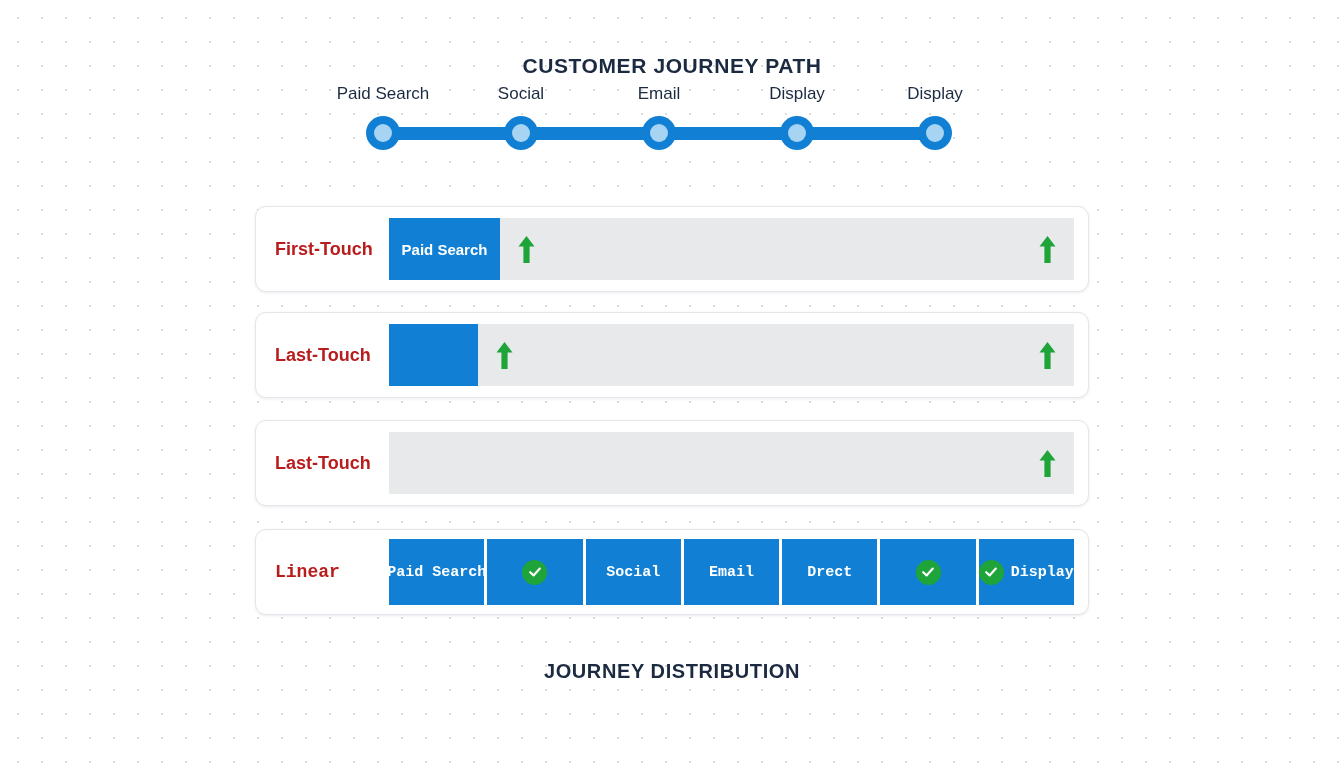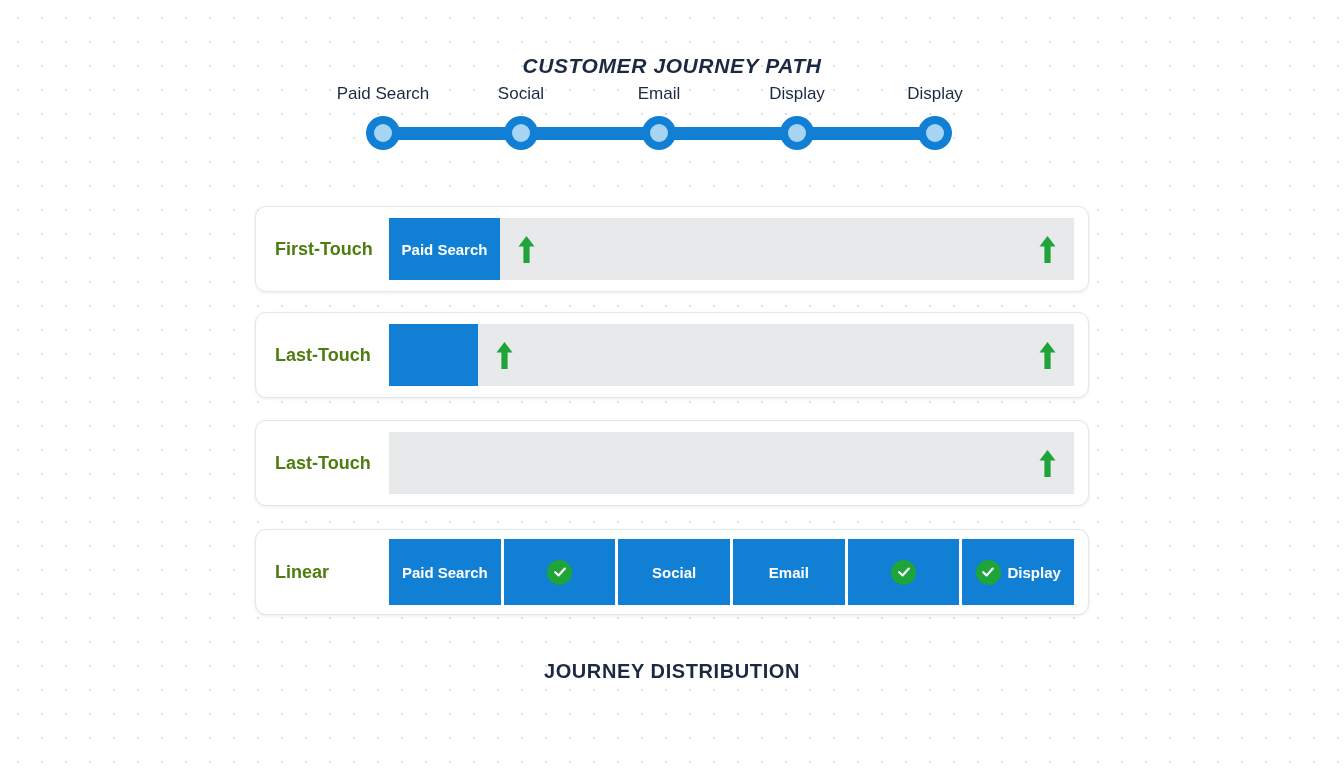--- a/index.html
+++ b/index.html
@@ -22,21 +22,21 @@
   
   .section-title {
     position: absolute;
     left: 0;
     width: 1344px;
     text-align: center;
     font-weight: bold;
     color: #1b2a41;
     letter-spacing: 0.6px;
   }
-  #journey-title { top: 54px; font-size: 21px; font-style: italic; }
+  #journey-title { top: 54px; font-size: 21px; }
   #credit-title  { top: 660px; font-size: 20px; }
 
   
   #journey-path {
     position: absolute;
     left: 340px;
     top: 84px;
     width: 680px;
     height: 70px;
   }
@@ -90,21 +90,21 @@
     box-sizing: border-box;
     display: flex;
     align-items: center;
   }
   .model-label {
     width: 133px;
     padding-left: 19px;
     box-sizing: border-box;
     font-size: 18px;
     font-weight: bold;
-    color: #4d7c0f;
+    color: #b91c1c;
     flex: 0 0 auto;
   }
   .model-track {
     position: relative;
     flex: 1 1 auto;
     height: 62px;
     background: #e8e9ea;
     margin-right: 14px;
     display: flex;
     align-items: stretch;
@@ -244,40 +244,43 @@
       <div class="model-track">
         <div class="up-arrow arrow-end">
           <svg width="17" height="27" viewBox="0 0 17 27" xmlns="http://www.w3.org/2000/svg">
             <path d="M8.5 0 L16.5 10.5 L11.6 10.5 L11.6 27 L5.4 27 L5.4 10.5 L0.5 10.5 Z" fill="#1ea438"></path>
           </svg>
         </div>
       </div>
     </div>
   </div>
 
-<div class="model-card" id="row-linear" style="top:529px;">
+<div class="model-card" id="row-linear" style="top:529px;font-family:Liberation Mono, monospace;">
   <div class="model-label">Linear</div>
   <div class="model-track" id="linear-track">
       <div class="linear-cell">
         <span>Paid Search</span>
       </div>
       <div class="linear-cell">
         <div class="check-badge">
           <svg width="14" height="14" viewBox="0 0 14 14" xmlns="http://www.w3.org/2000/svg">
             <path d="M2.2 7.2 L5.6 10.4 L11.8 3.6" fill="none" stroke="#ffffff" stroke-width="2.2" stroke-linecap="round" stroke-linejoin="round"></path>
           </svg>
         </div>
       </div>
       <div class="linear-cell">
         <span>Social</span>
       </div>
       <div class="linear-cell">
         <span>Email</span>
       </div>
       <div class="linear-cell">
+        <span>Drect</span>
+      </div>
+      <div class="linear-cell">
         <div class="check-badge">
           <svg width="14" height="14" viewBox="0 0 14 14" xmlns="http://www.w3.org/2000/svg">
             <path d="M2.2 7.2 L5.6 10.4 L11.8 3.6" fill="none" stroke="#ffffff" stroke-width="2.2" stroke-linecap="round" stroke-linejoin="round"></path>
           </svg>
         </div>
       </div>
       <div class="linear-cell">
         <div class="check-badge">
           <svg width="14" height="14" viewBox="0 0 14 14" xmlns="http://www.w3.org/2000/svg">
             <path d="M2.2 7.2 L5.6 10.4 L11.8 3.6" fill="none" stroke="#ffffff" stroke-width="2.2" stroke-linecap="round" stroke-linejoin="round"></path>

